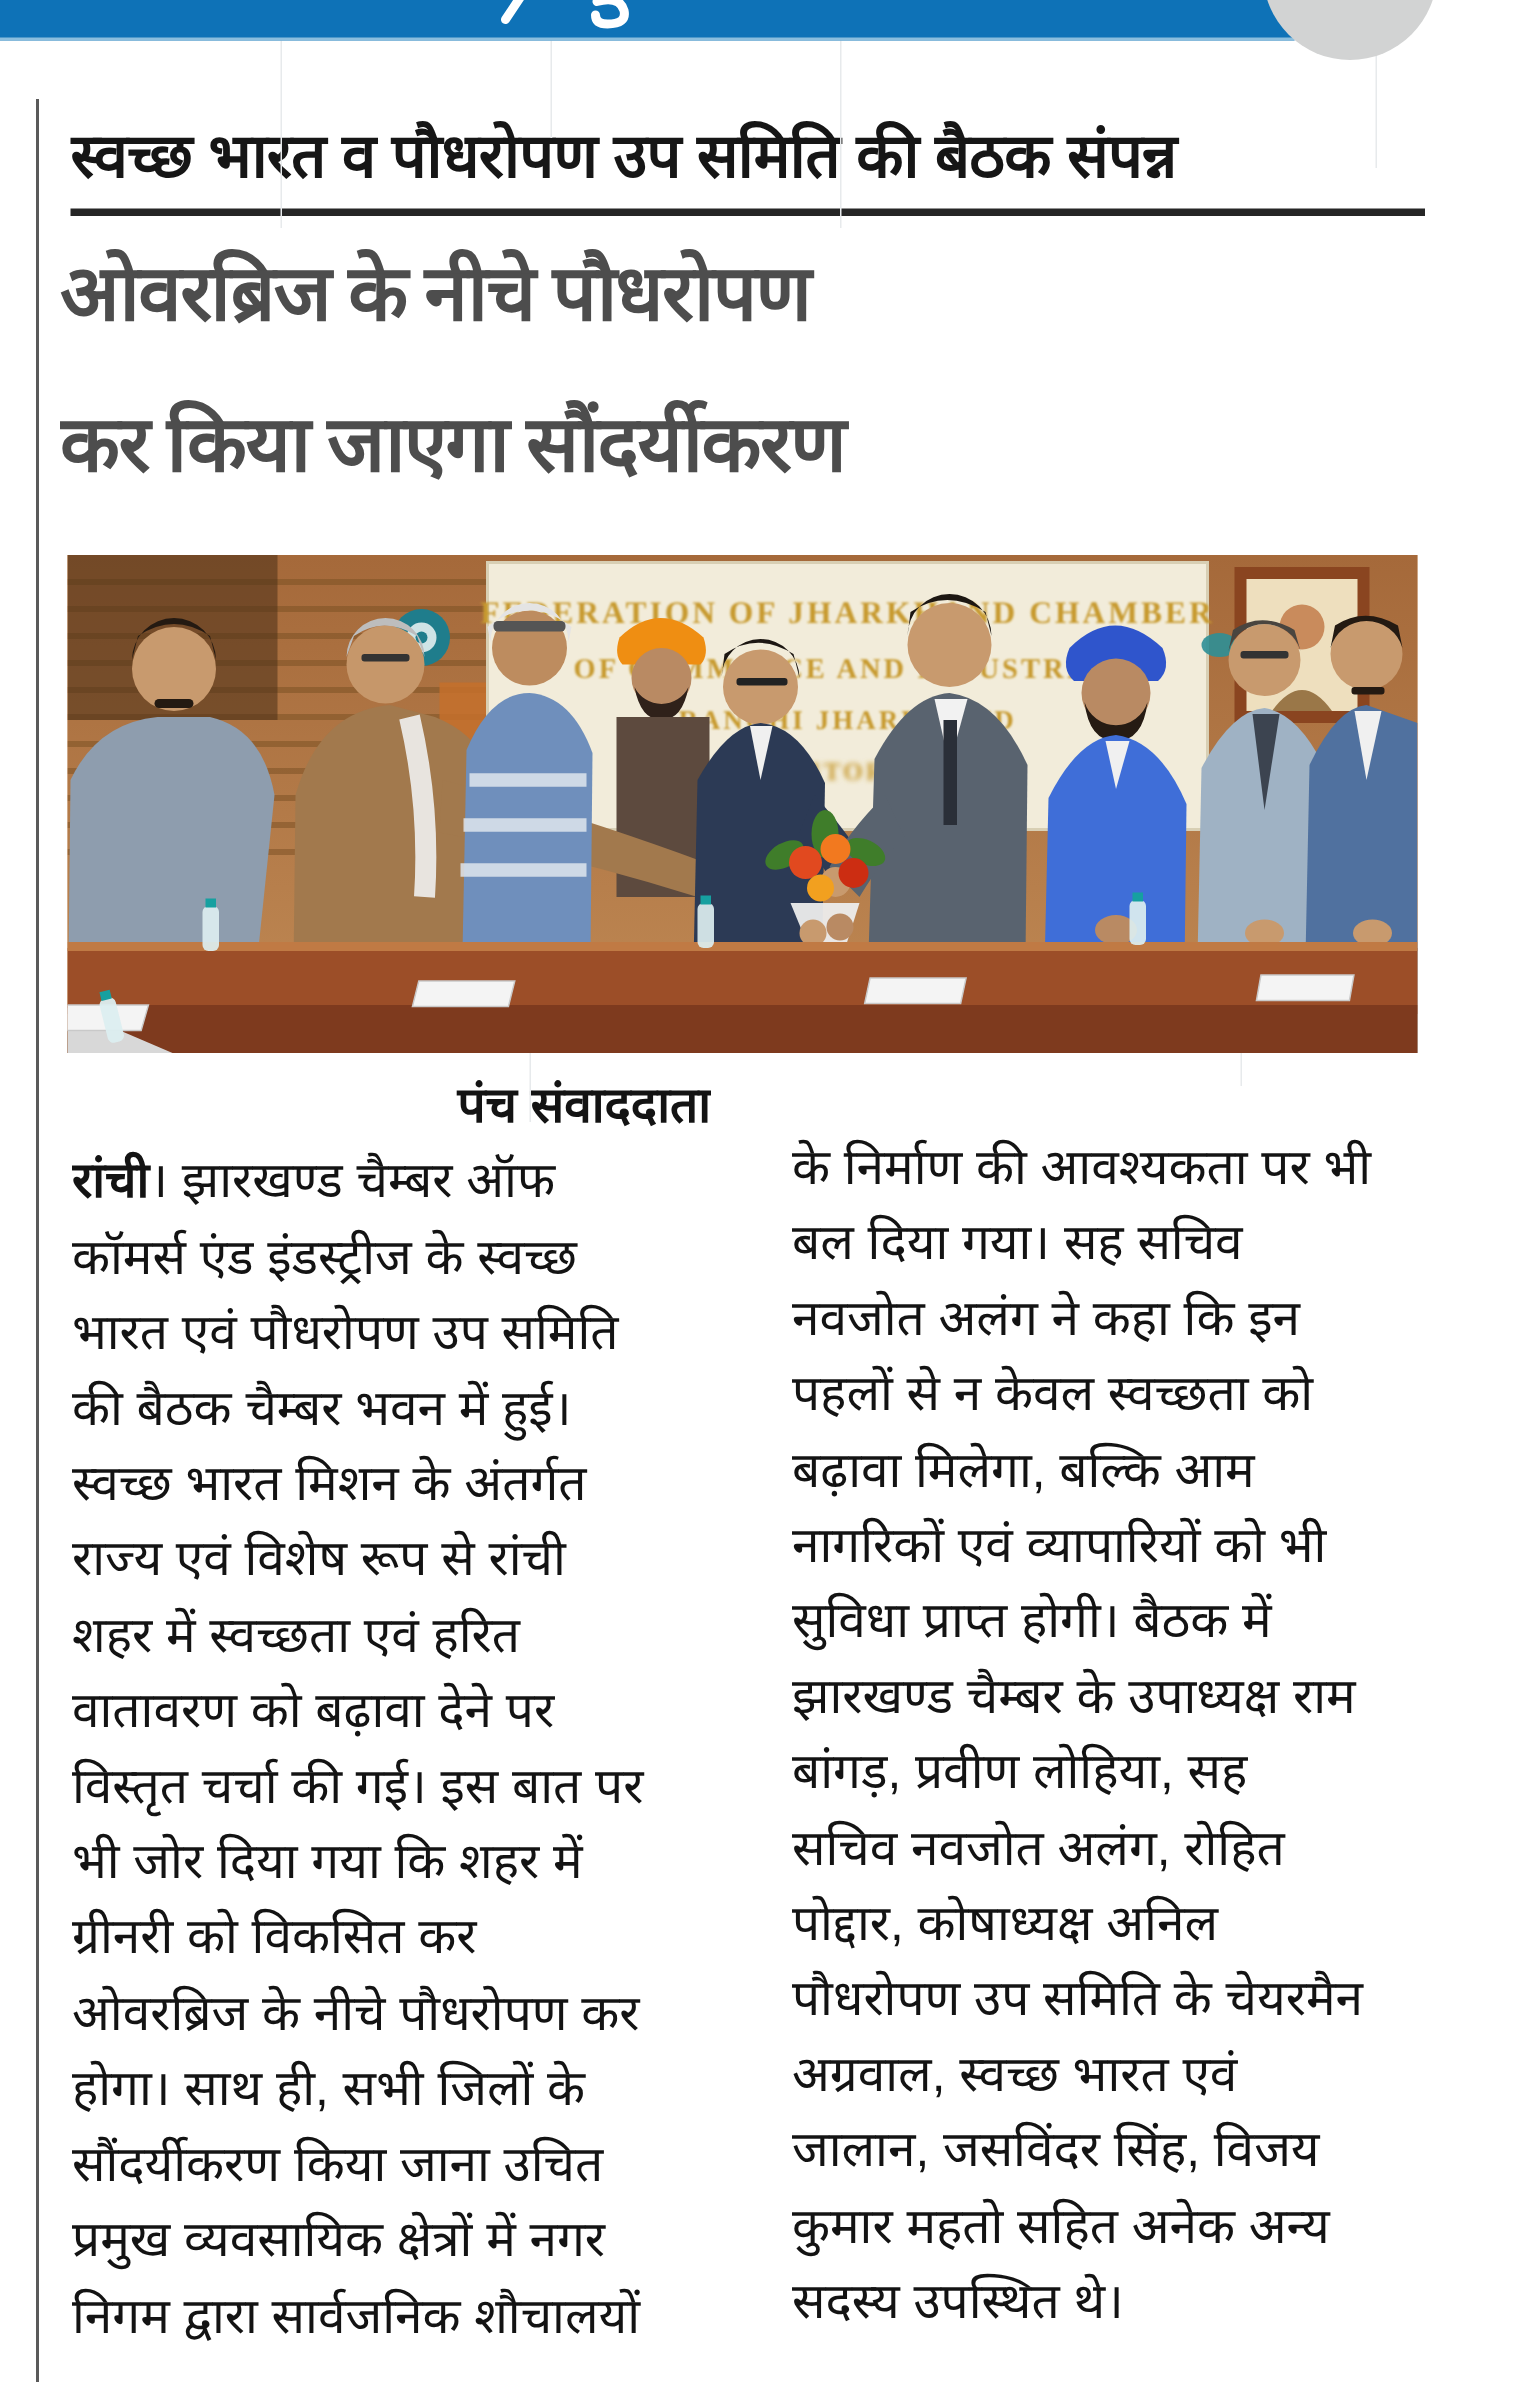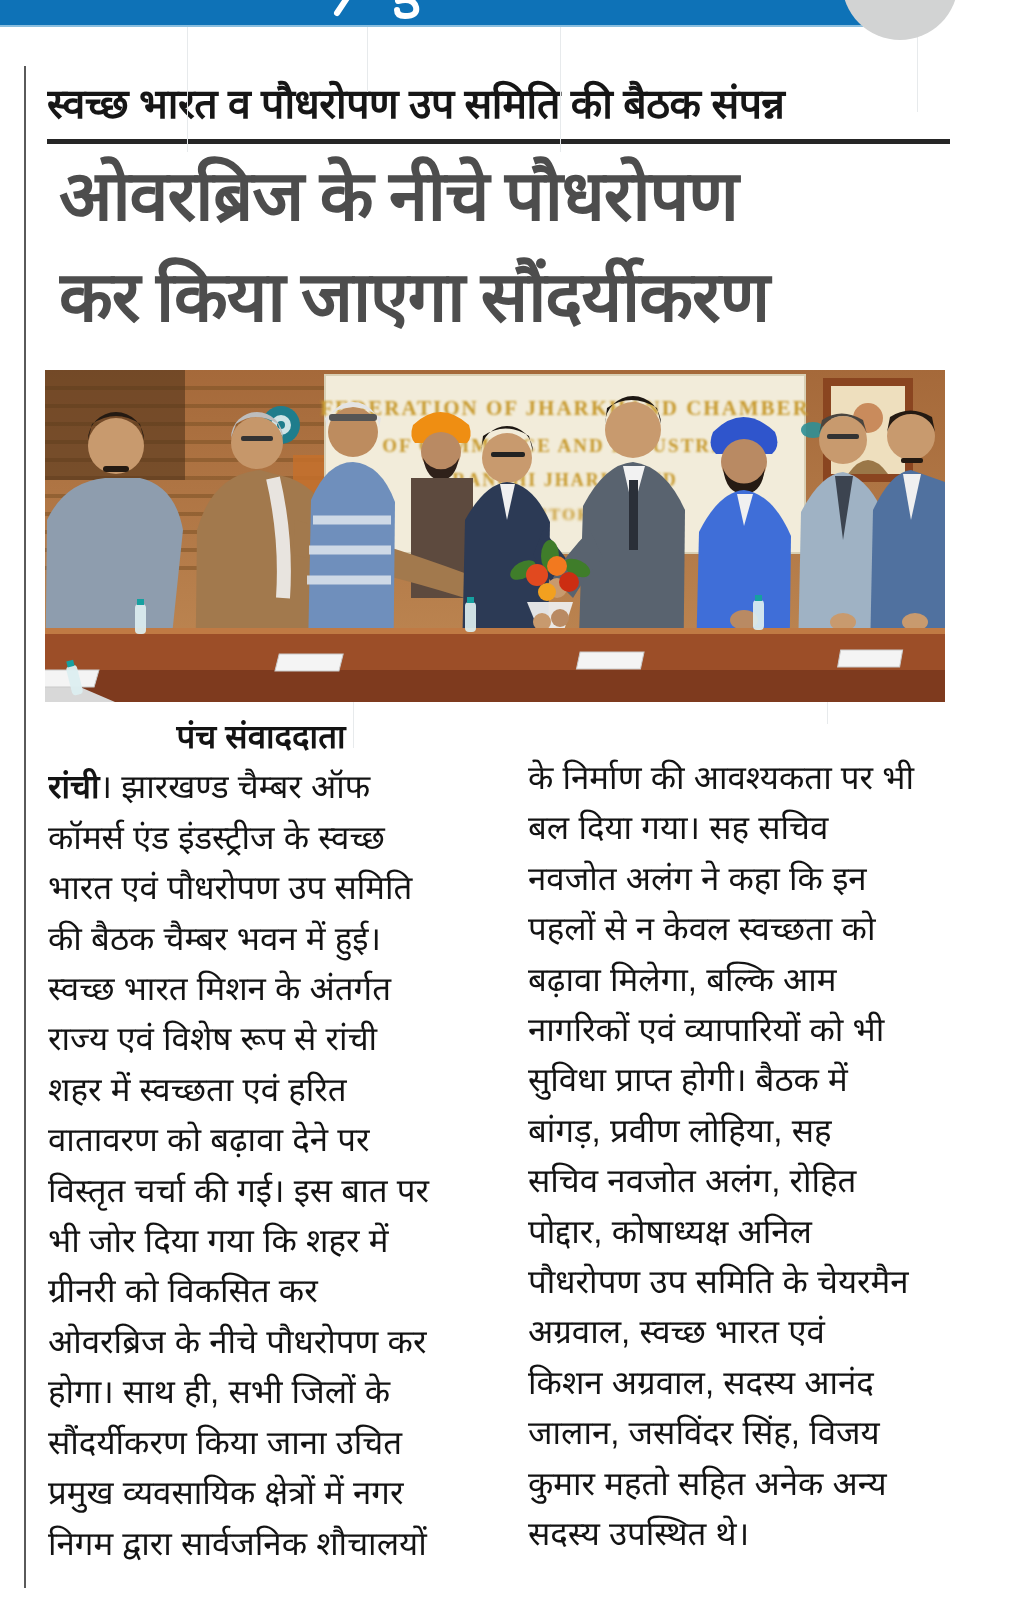--- a/index.html
+++ b/index.html
@@ -13,35 +13,35 @@
                  background:#d2d3d3;z-index:3;}
   
   .hairline{position:absolute;width:1px;background:#e7eaec;z-index:1;}
   
   .left-rule{position:absolute;left:24px;top:66px;width:2px;height:1522px;background:#5a5a5a;}
   
   .kicker{position:absolute;left:47px;top:74px;width:905px;font-size:41px;font-weight:bold;
           color:#161616;white-space:nowrap;overflow:hidden;letter-spacing:-0.5px;}
   .kicker-rule{position:absolute;left:47px;top:139px;width:903px;height:5px;background:#262626;}
   
-  .headline{position:absolute;left:59px;top:146px;width:920px;
-            font-family:"Liberation Serif", serif;font-size:70px;font-weight:bold;color:#4d4d4d;
+  .headline{position:absolute;left:40px;top:146px;width:920px;
+            font-family:"Liberation Serif", serif;font-size:52px;font-weight:bold;color:#4d4d4d;
             line-height:101px;letter-spacing:-1px;}
   .headline div{white-space:nowrap;overflow:hidden;}
   
   .photo{position:absolute;left:45px;top:370px;width:900px;height:332px;display:block;
          background:#b5773f;}
   .banner-text{font-family:"Liberation Serif", serif;font-weight:bold;fill:#c79a2e;
                letter-spacing:2px;}
   
   .col{position:absolute;top:712px;font-size:33px;line-height:50.4px;color:#131313;overflow:hidden;}
   .col-left{left:48px;width:426px;height:860px;}
   .col-right{left:528px;width:440px;height:860px;margin-top:41px;}
   .bl{white-space:nowrap;overflow:hidden;}
-  .byline{text-align:center;font-weight:bold;}
+  .byline{text-align:right;font-weight:bold;}
   .dateline{font-weight:bold;}
 </style>
 </head>
 <body>
 
 <div class="page">
 
   <div class="hairline" style="left:187px;top:27px;height:125px;"></div>
   <div class="hairline" style="left:367px;top:27px;height:65px;"></div>
   <div class="hairline" style="left:560px;top:27px;height:125px;"></div>
@@ -261,25 +261,25 @@
 
   <div class="col col-right">
     <div>
         <div class="bl">के निर्माण की आवश्यकता पर भी</div>
         <div class="bl">बल दिया गया। सह सचिव</div>
         <div class="bl">नवजोत अलंग ने कहा कि इन</div>
         <div class="bl">पहलों से न केवल स्वच्छता को</div>
         <div class="bl">बढ़ावा मिलेगा, बल्कि आम</div>
         <div class="bl">नागरिकों एवं व्यापारियों को भी</div>
         <div class="bl">सुविधा प्राप्त होगी। बैठक में</div>
+        <div class="bl">झारखण्ड चैम्बर के उपाध्यक्ष राम</div>
         <div class="bl">बांगड़, प्रवीण लोहिया, सह</div>
         <div class="bl">सचिव नवजोत अलंग, रोहित</div>
         <div class="bl">पोद्दार, कोषाध्यक्ष अनिल</div>
         <div class="bl">पौधरोपण उप समिति के चेयरमैन</div>
         <div class="bl">अग्रवाल, स्वच्छ भारत एवं</div>
-        <div class="bl">किशन अग्रवाल, सदस्य आनंद</div>
         <div class="bl">जालान, जसविंदर सिंह, विजय</div>
         <div class="bl">कुमार महतो सहित अनेक अन्य</div>
         <div class="bl">सदस्य उपस्थित थे।</div>
       </div>
   </div>
 
 </div>
 
 </body></html>

